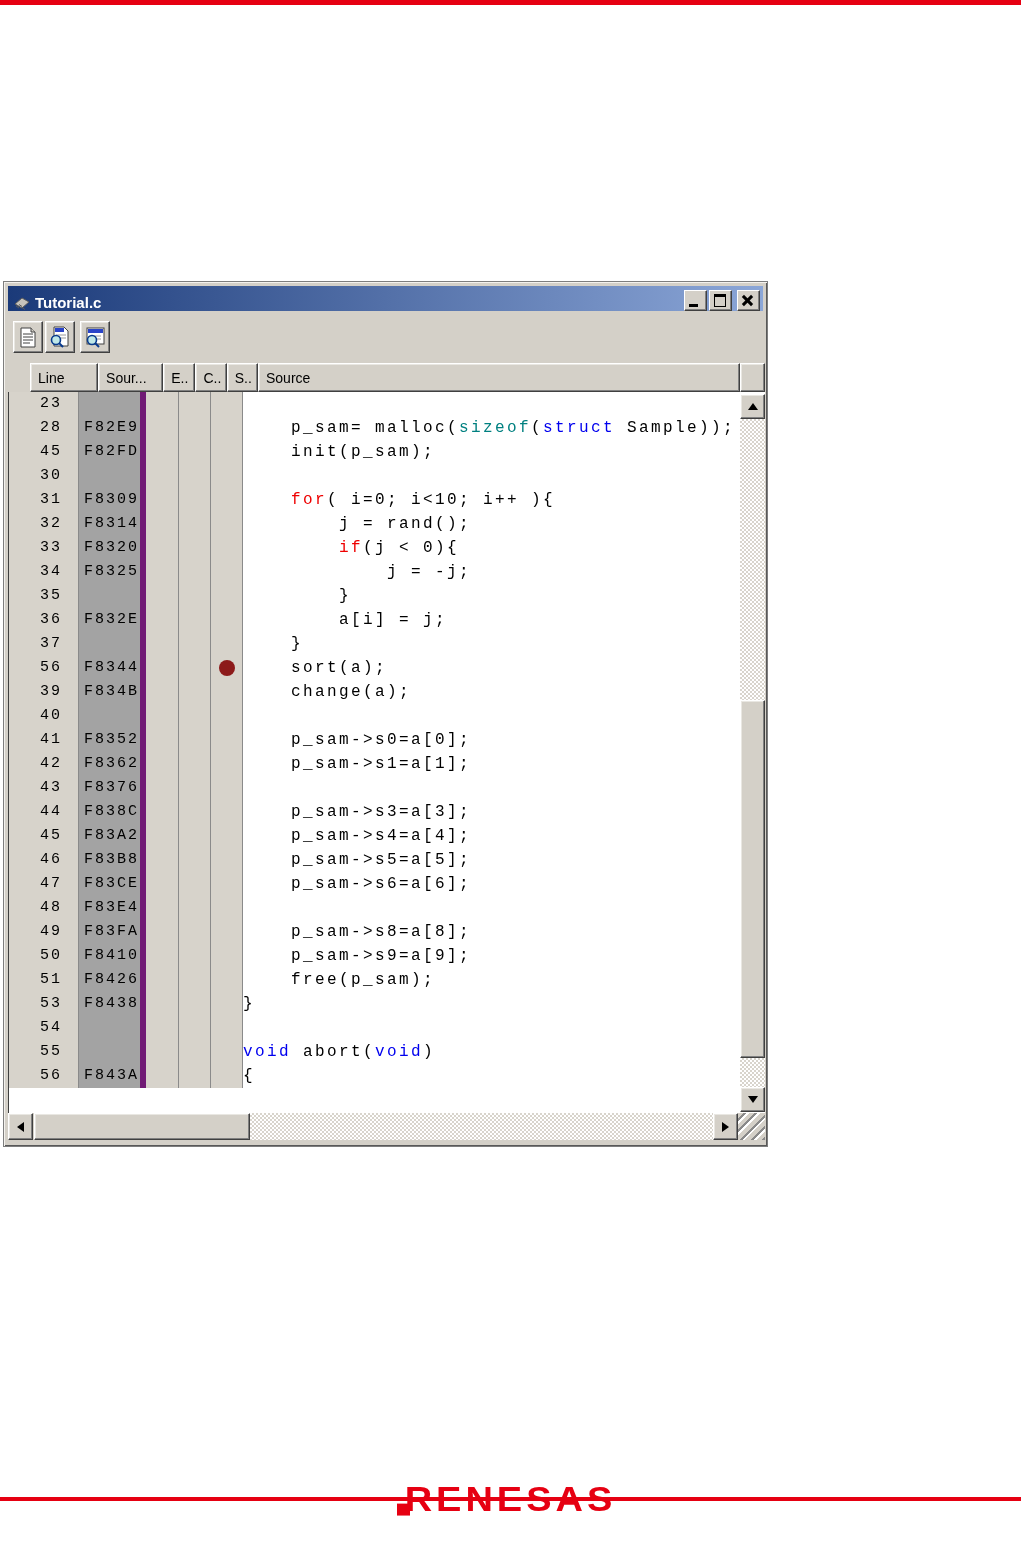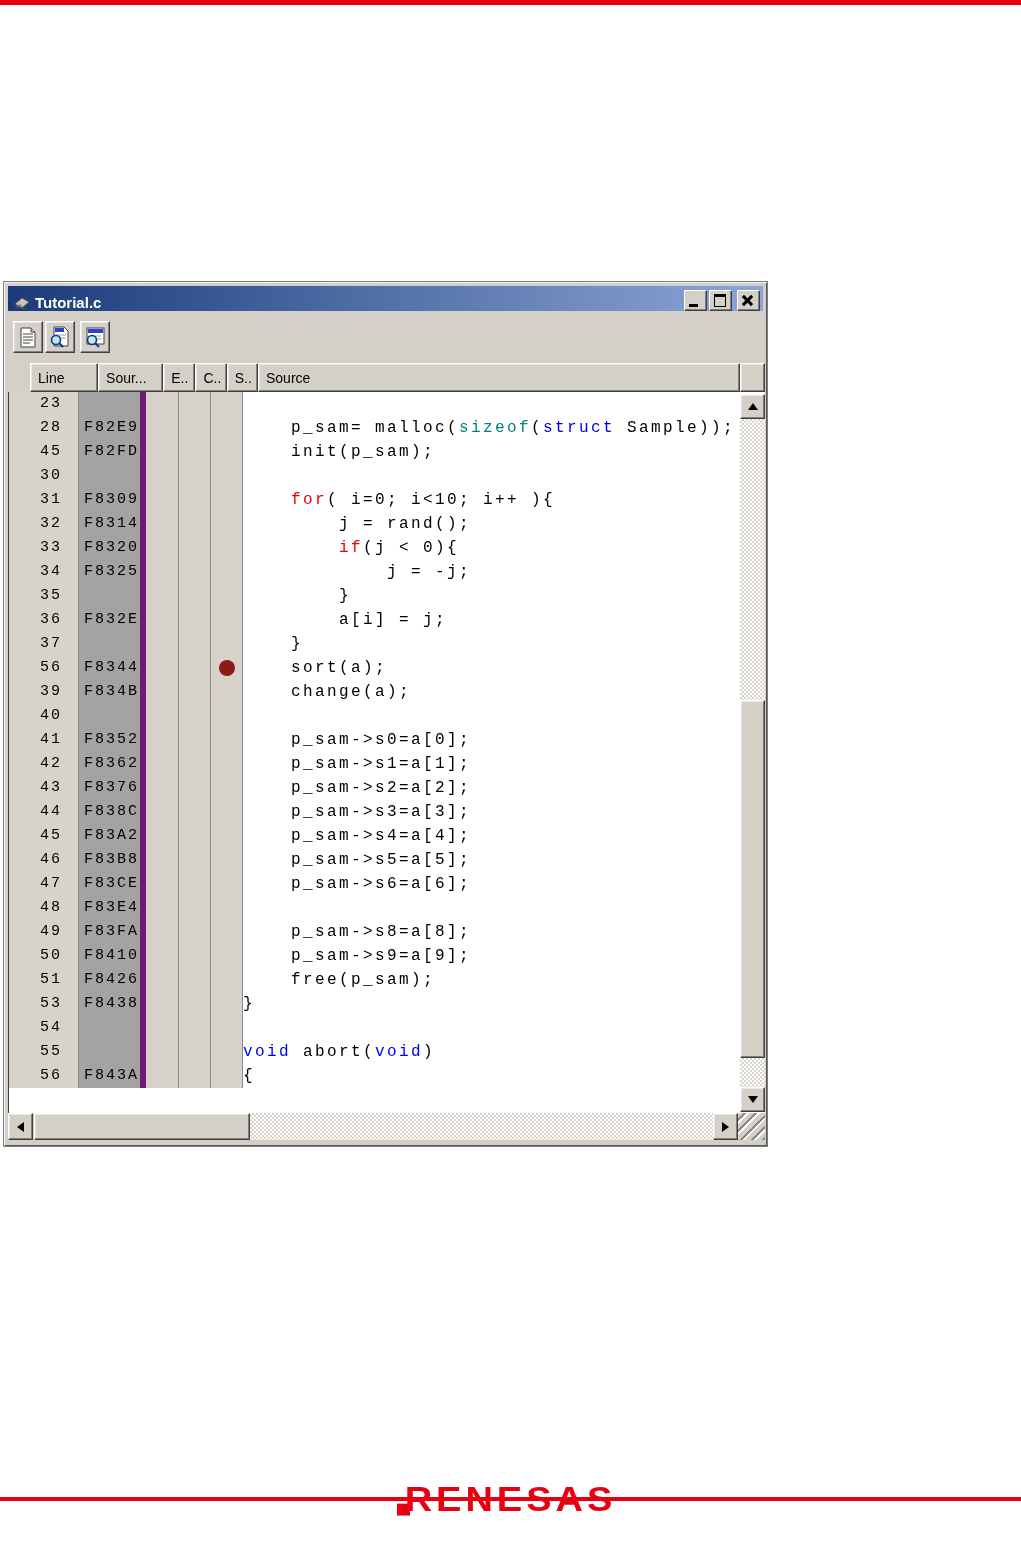--- a/index.html
+++ b/index.html
@@ -332,21 +332,20 @@
             <div class="c ccell"></div>
             <div class="c scell"></div>
             <div class="c code"><span>    p_sam-&gt;s1=a[1];</span></div>
           </div>
           <div class="row">
             <div class="c line">43</div>
             <div class="c addr">F8376</div>
             <div class="c ecell"></div>
             <div class="c ccell"></div>
             <div class="c scell"></div>
-            <div class="c code"><span>    p_sam-&gt;s2=a[2];</span></div>
           </div>
           <div class="row">
             <div class="c line">44</div>
             <div class="c addr">F838C</div>
             <div class="c ecell"></div>
             <div class="c ccell"></div>
             <div class="c scell"></div>
             <div class="c code"><span>    p_sam-&gt;s3=a[3];</span></div>
           </div>
           <div class="row">

